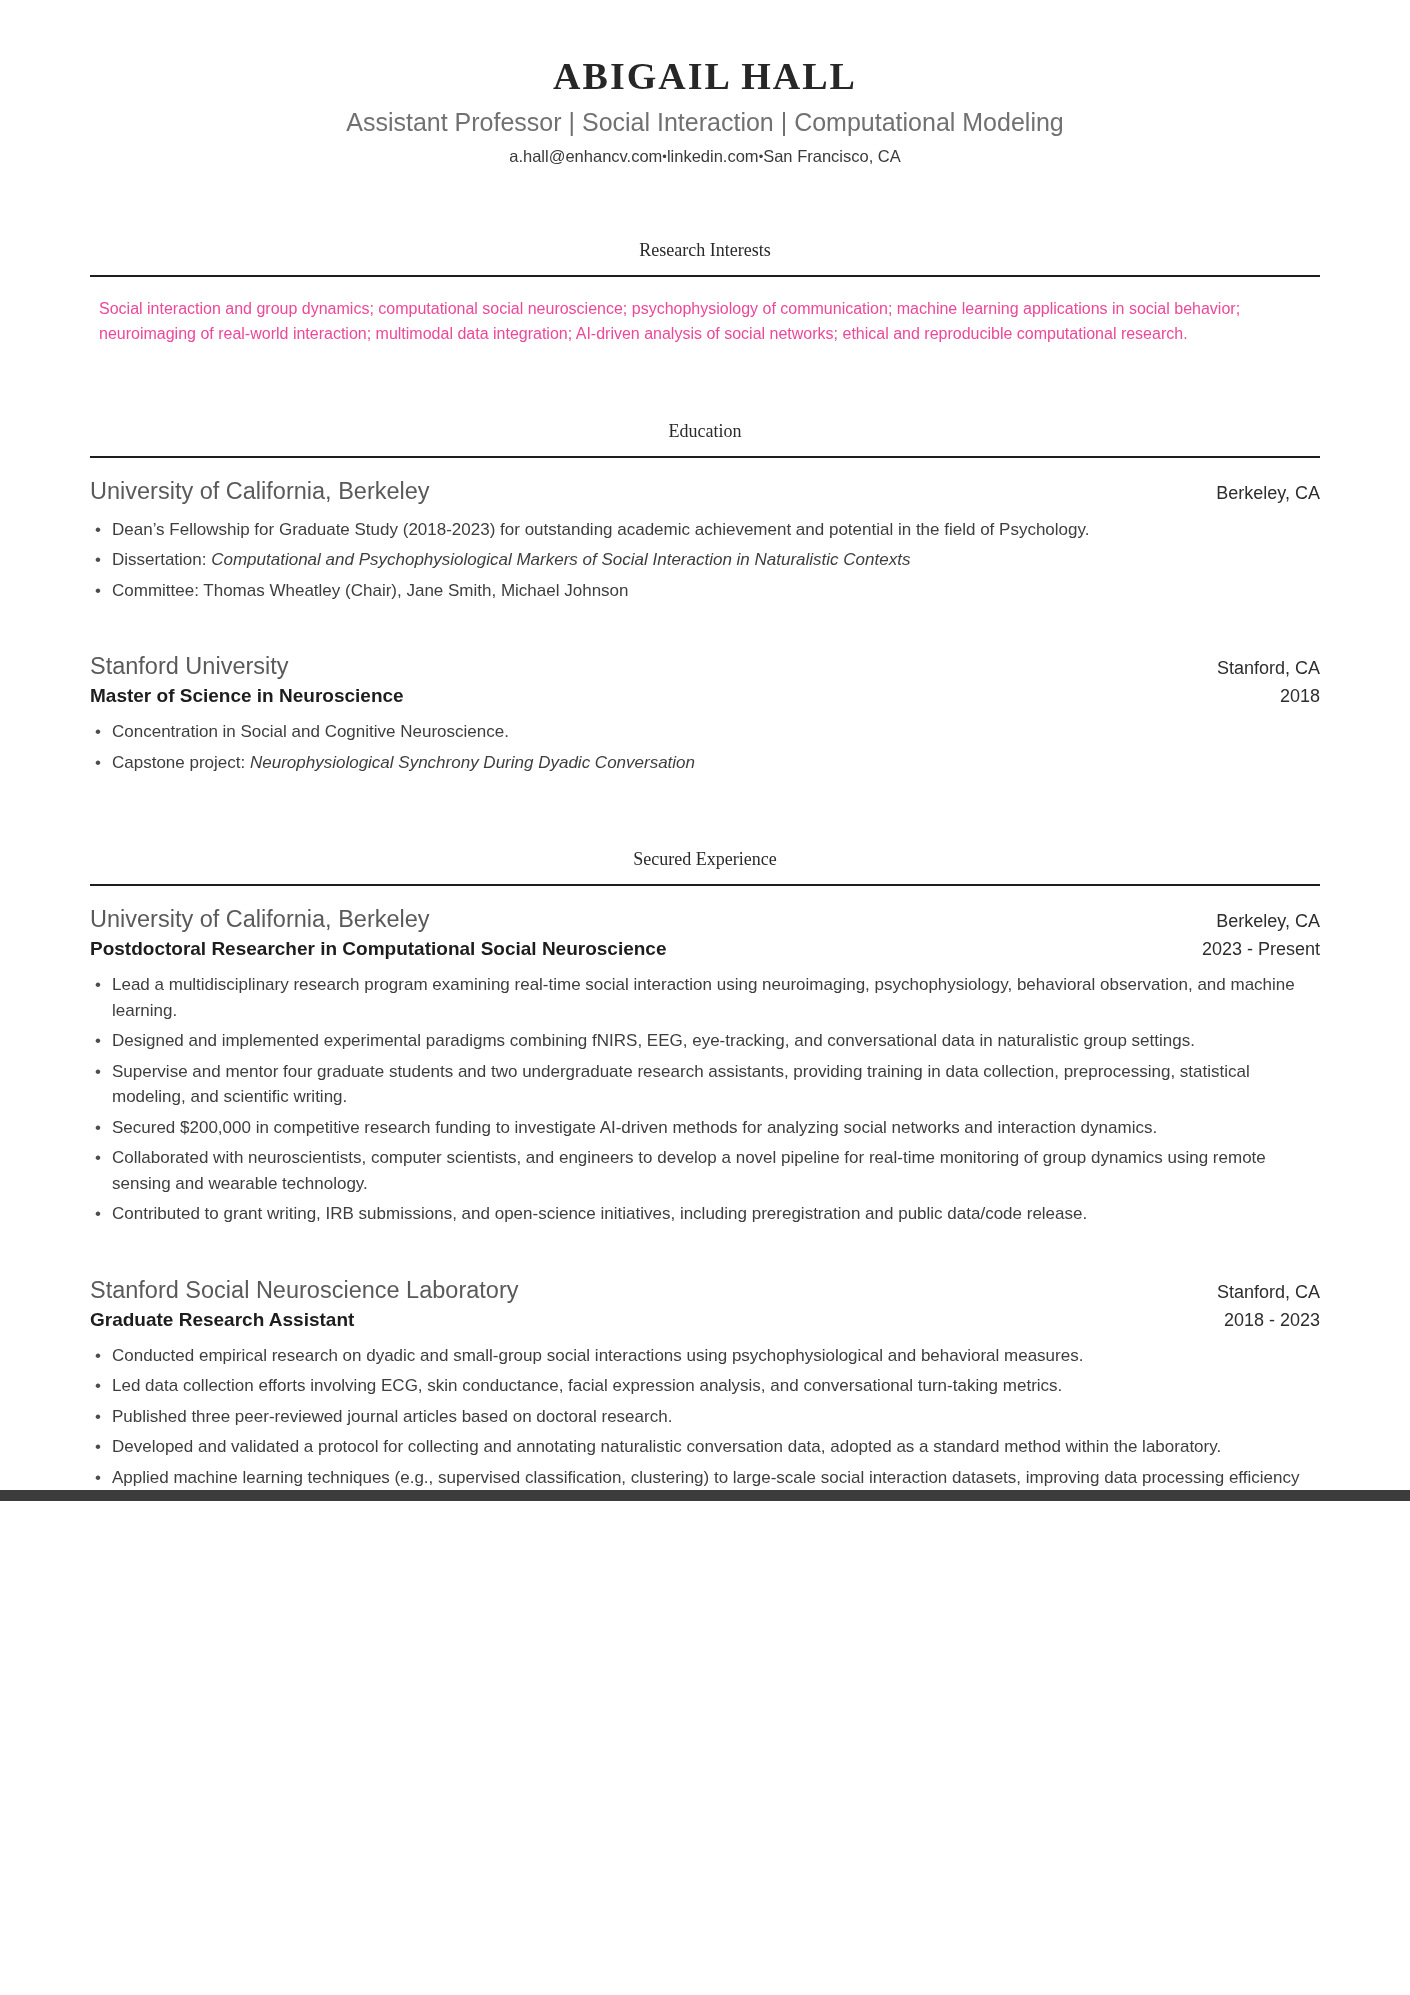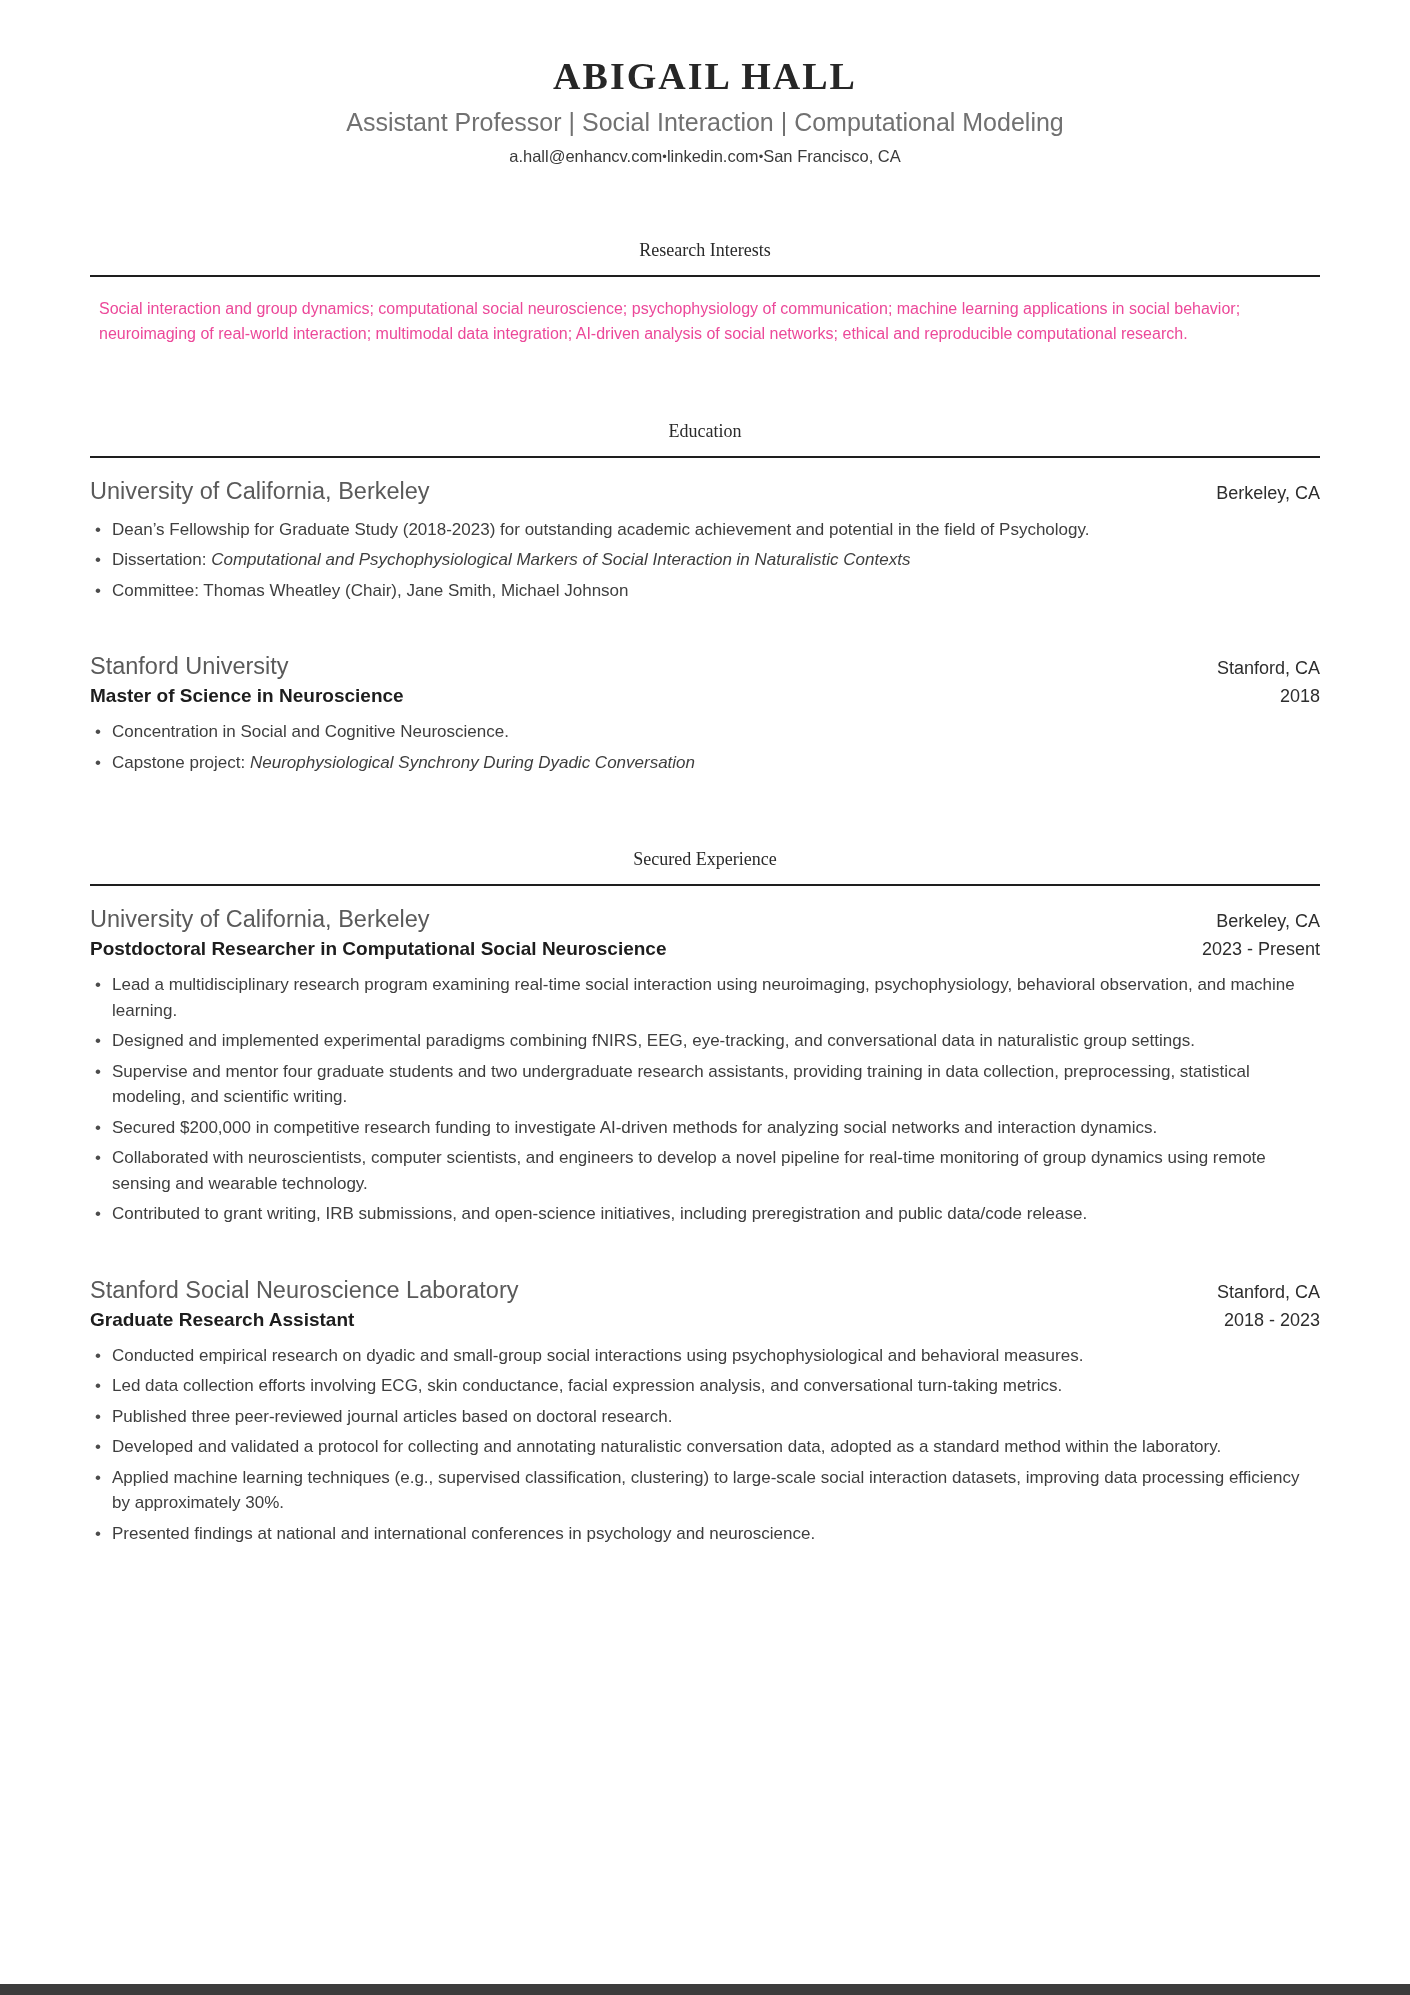--- a/index.html
+++ b/index.html
@@ -2,21 +2,21 @@
 <html><head>
 <meta charset="utf-8">
 <style>
   * { box-sizing: border-box; }
   html, body { margin: 0; padding: 0; background: #ffffff; }
   body { font-family: "Liberation Sans", sans-serif; color: #3e3e3e; }
 
   .page {
     position: relative;
     width: 1410px;
-    height: 1995px;
+    height: 1501px;
     margin: 0 auto;
     background: #ffffff;
     padding: 54px 90px 0 90px;
     overflow: hidden;
   }
 
   
   .header { text-align: center; }
   .name {
     font-family: "Liberation Serif", serif;

